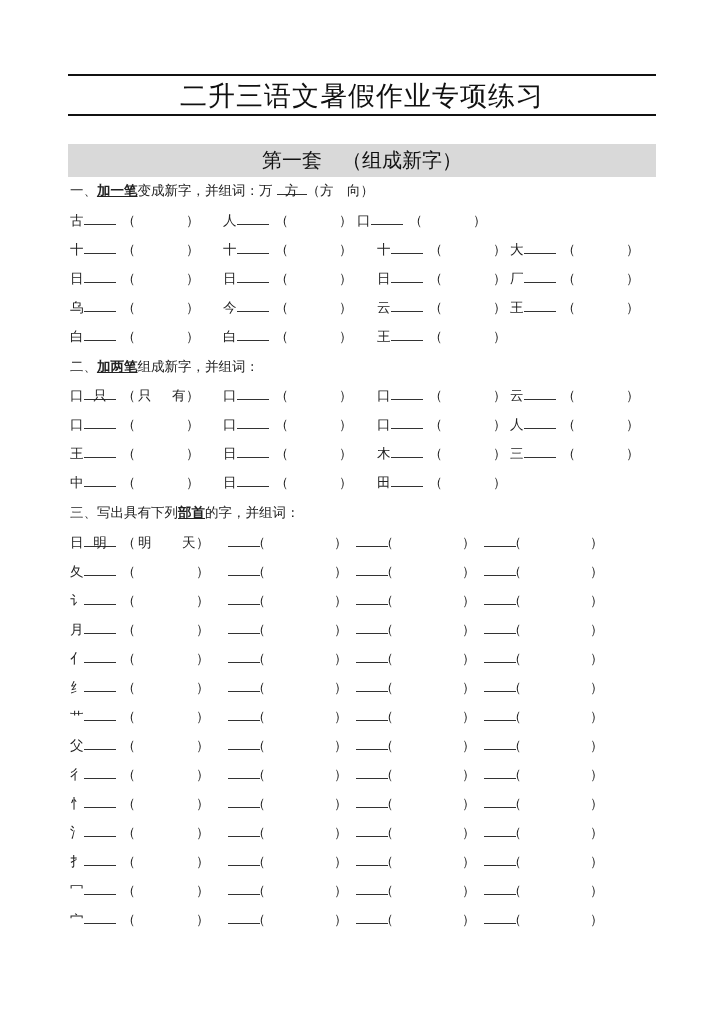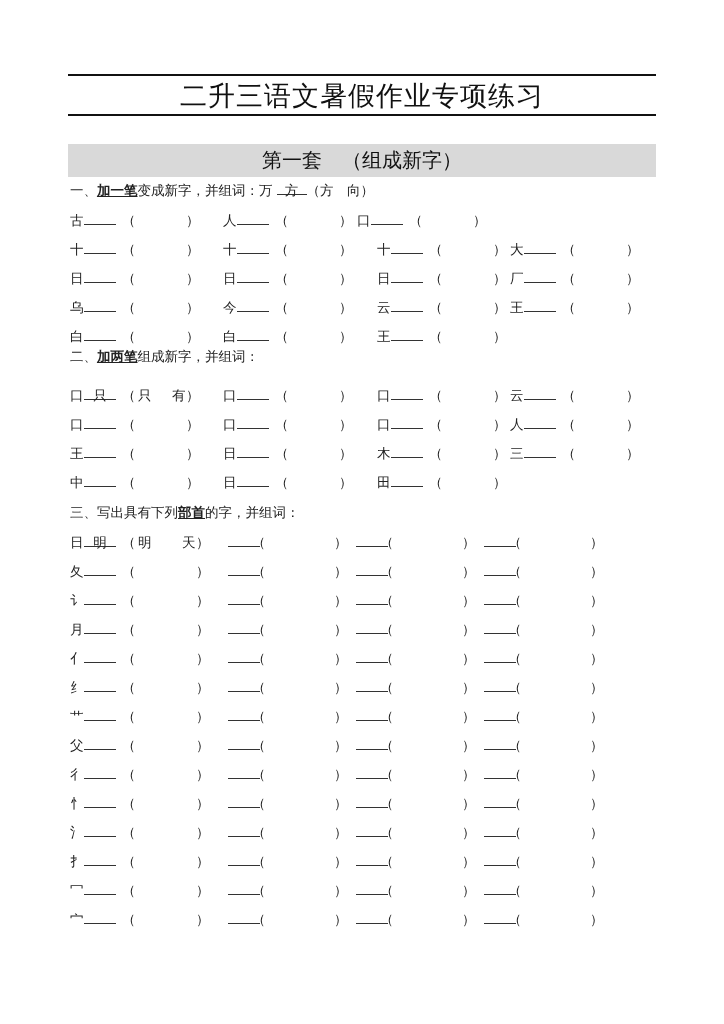--- a/index.html
+++ b/index.html
@@ -52,21 +52,21 @@
       <div class="cell" style="left:0px;width:130px;"><span class="ch">乌</span><span class="blank"></span><span class="paren-o" style="left:52px;">（</span><span class="paren-c" style="left:116px;">）</span></div>
       <div class="cell" style="left:153px;width:130px;"><span class="ch">今</span><span class="blank"></span><span class="paren-o" style="left:52px;">（</span><span class="paren-c" style="left:116px;">）</span></div>
       <div class="cell" style="left:307px;width:130px;"><span class="ch">云</span><span class="blank"></span><span class="paren-o" style="left:52px;">（</span><span class="paren-c" style="left:116px;">）</span></div>
       <div class="cell" style="left:440px;width:130px;"><span class="ch">王</span><span class="blank"></span><span class="paren-o" style="left:52px;">（</span><span class="paren-c" style="left:116px;">）</span></div>
     </div>
     <div class="line" style="top:324px;width:590px;">
       <div class="cell" style="left:0px;width:130px;"><span class="ch">白</span><span class="blank"></span><span class="paren-o" style="left:52px;">（</span><span class="paren-c" style="left:116px;">）</span></div>
       <div class="cell" style="left:153px;width:130px;"><span class="ch">白</span><span class="blank"></span><span class="paren-o" style="left:52px;">（</span><span class="paren-c" style="left:116px;">）</span></div>
       <div class="cell" style="left:307px;width:130px;"><span class="ch">王</span><span class="blank"></span><span class="paren-o" style="left:52px;">（</span><span class="paren-c" style="left:116px;">）</span></div>
     </div>
-    <div class="line heading" style="top:344px;"><span>二、</span><u>加两笔</u><span>组成新字，并组词：</span></div>
+    <div class="line heading" style="top:354px;"><span>二、</span><u>加两笔</u><span>组成新字，并组词：</span></div>
     <div class="line" style="top:383px;width:590px;">
       <div class="cell" style="left:0px;width:130px;"><span class="ch">口</span><span class="blank">只</span><span class="paren-o" style="left:52px;">（</span><span class="paren-o" style="left:68px;">只</span><span class="paren-o" style="left:102px;">有</span><span class="paren-c" style="left:116px;">）</span></div>
       <div class="cell" style="left:153px;width:130px;"><span class="ch">口</span><span class="blank"></span><span class="paren-o" style="left:52px;">（</span><span class="paren-c" style="left:116px;">）</span></div>
       <div class="cell" style="left:307px;width:130px;"><span class="ch">口</span><span class="blank"></span><span class="paren-o" style="left:52px;">（</span><span class="paren-c" style="left:116px;">）</span></div>
       <div class="cell" style="left:440px;width:130px;"><span class="ch">云</span><span class="blank"></span><span class="paren-o" style="left:52px;">（</span><span class="paren-c" style="left:116px;">）</span></div>
     </div>
     <div class="line" style="top:412px;width:590px;">
       <div class="cell" style="left:0px;width:130px;"><span class="ch">口</span><span class="blank"></span><span class="paren-o" style="left:52px;">（</span><span class="paren-c" style="left:116px;">）</span></div>
       <div class="cell" style="left:153px;width:130px;"><span class="ch">口</span><span class="blank"></span><span class="paren-o" style="left:52px;">（</span><span class="paren-c" style="left:116px;">）</span></div>
       <div class="cell" style="left:307px;width:130px;"><span class="ch">口</span><span class="blank"></span><span class="paren-o" style="left:52px;">（</span><span class="paren-c" style="left:116px;">）</span></div>

